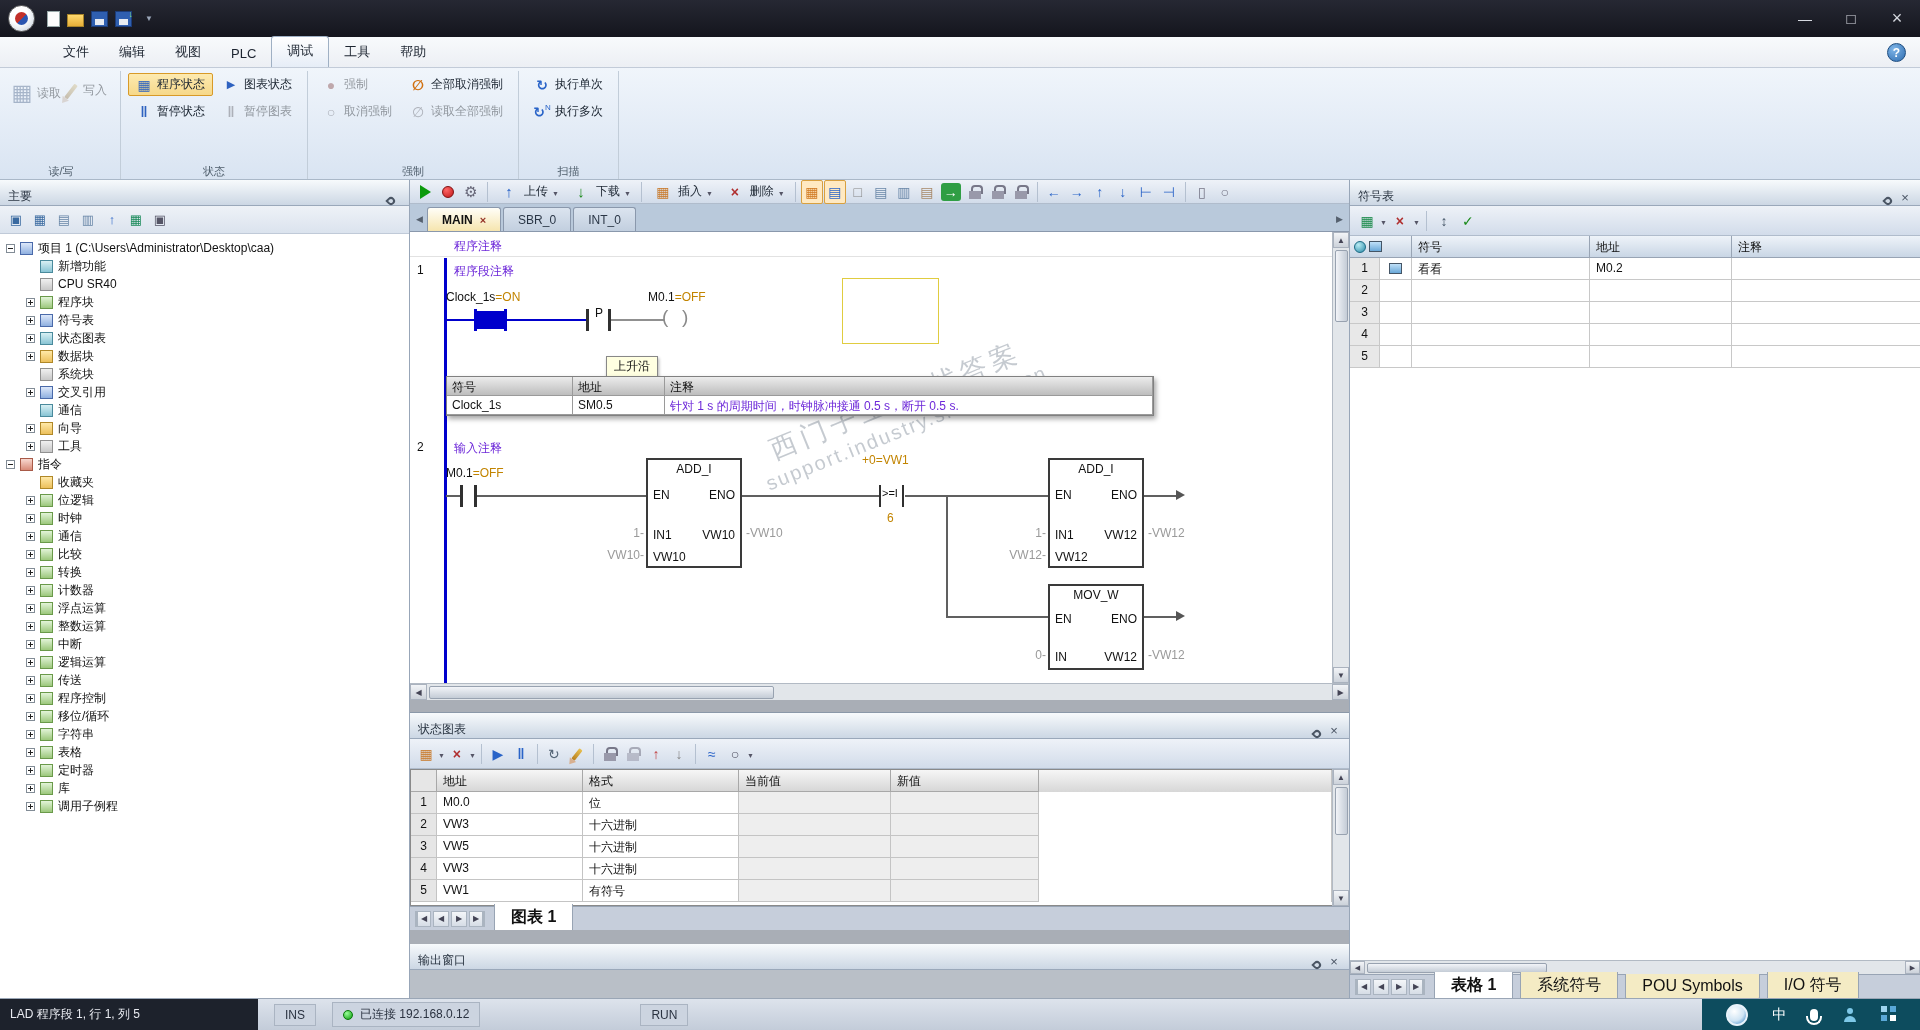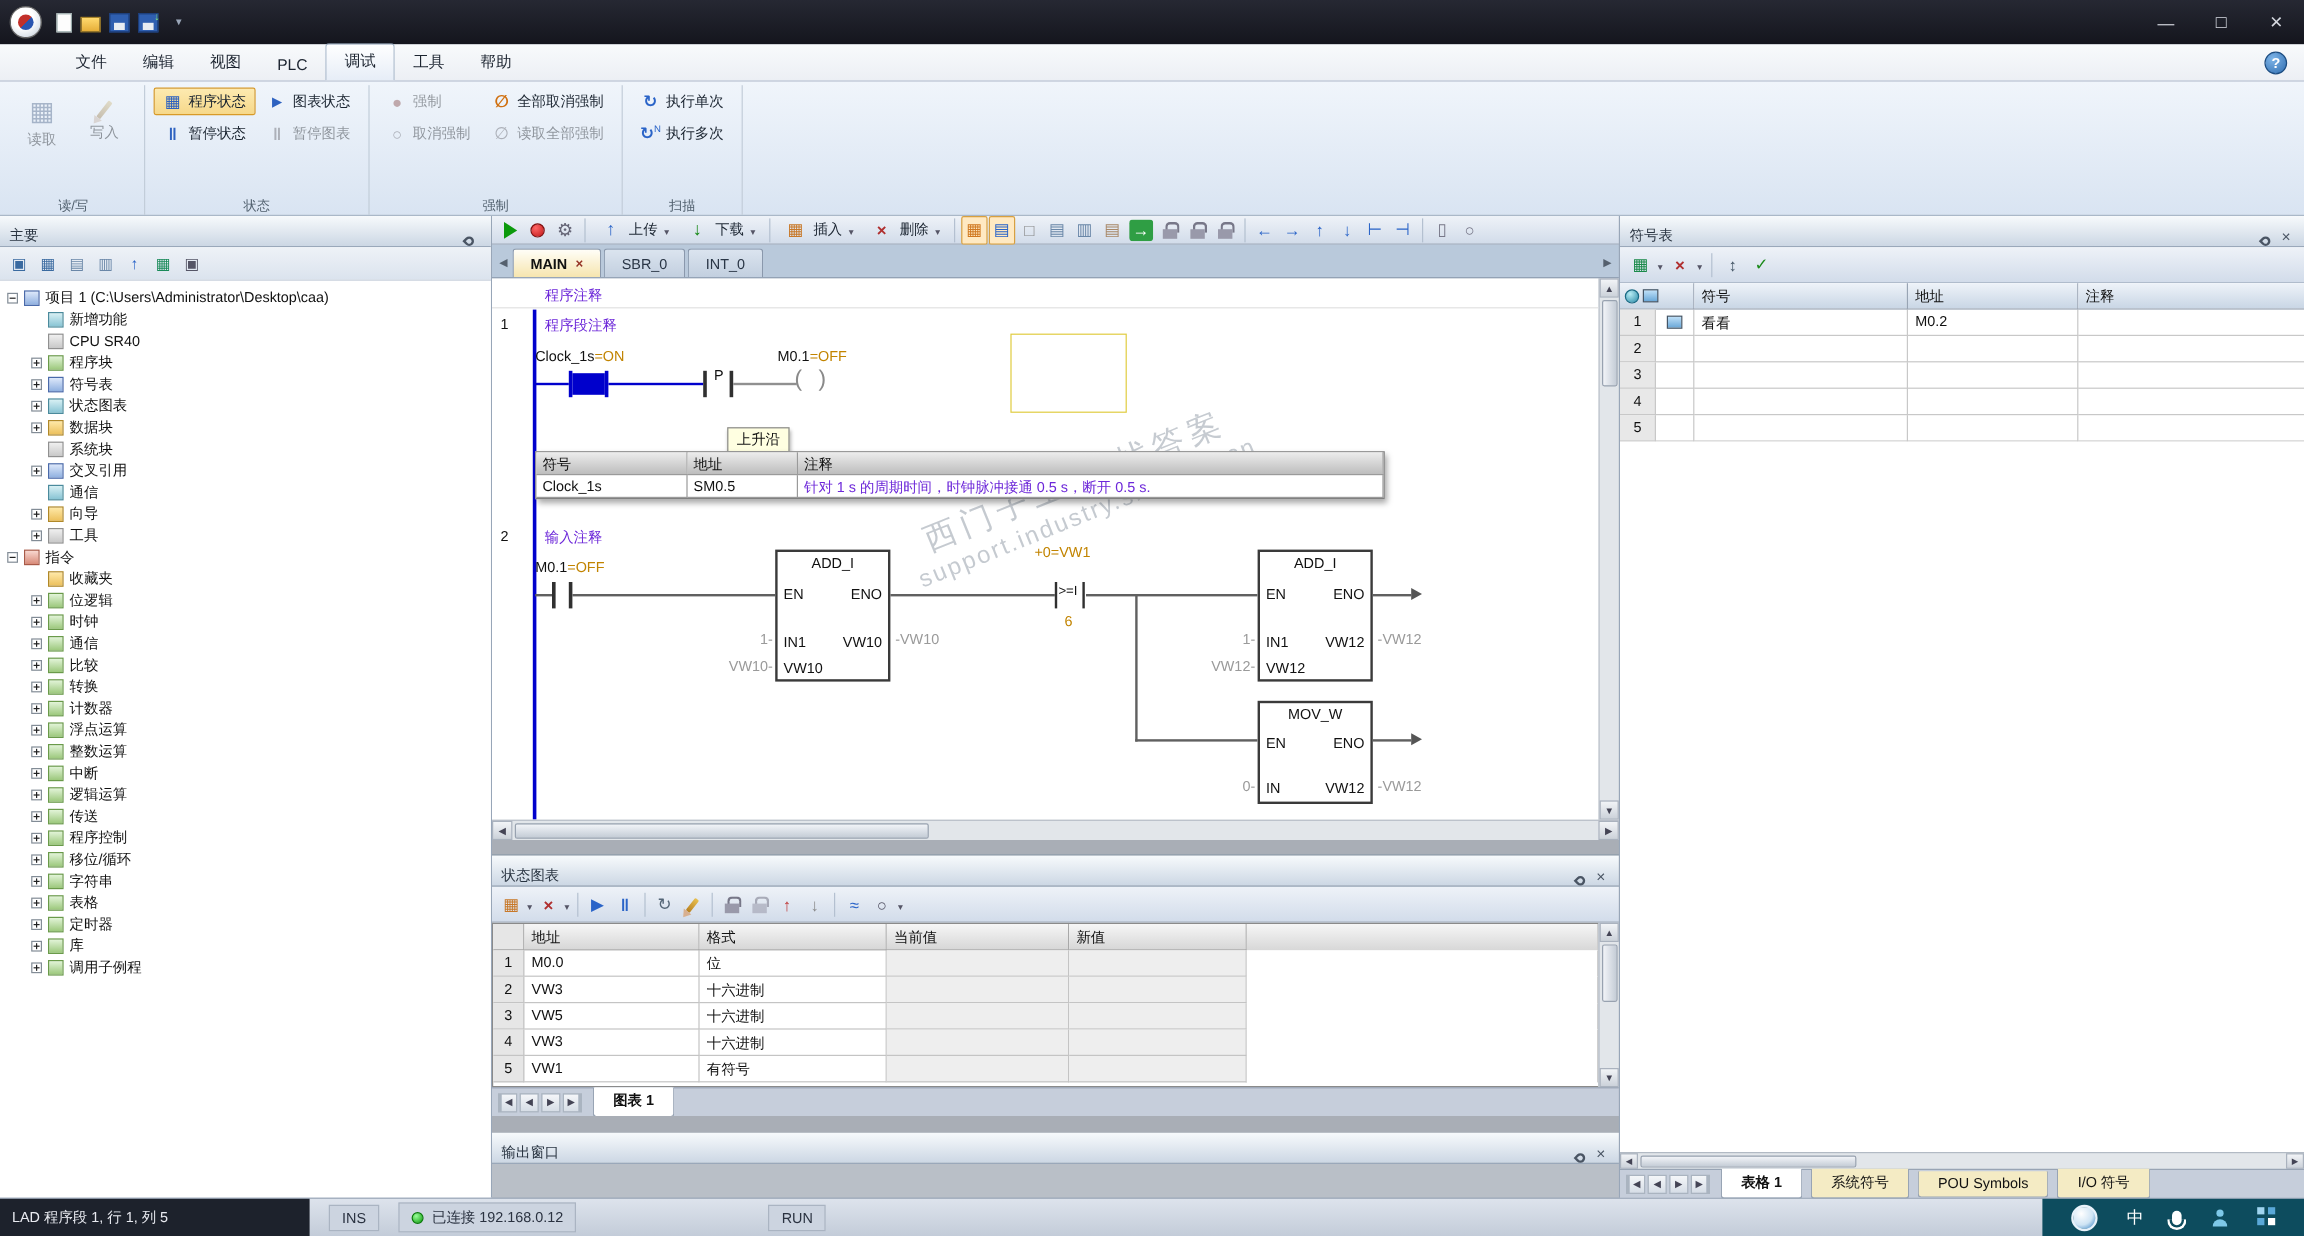--- a/index.html
+++ b/index.html
@@ -33,21 +33,21 @@
 .mtab{padding:6px 15px;font-size:13px;color:#1c2430}
 .mtab.active{background:linear-gradient(#ffffff,#e6edf7);border:1px solid #9fb0c4;border-bottom:none;border-radius:3px 3px 0 0;padding:5px 15px 7px}
 .helpbtn{position:absolute;right:14px;top:6px;width:19px;height:19px;border-radius:50%;background:radial-gradient(circle at 35% 30%,#7fb5e8,#2f6db0);color:#fff;display:flex;align-items:center;justify-content:center;font-weight:bold;font-size:12px;border:1px solid #1c4c80}
 .helpbtn::before{content:"?"}
 
 
 .ribbon{height:112px;background:linear-gradient(#f0f5fb,#d9e4f2);border-bottom:1px solid #aab8c8;display:flex;padding:3px 2px 0;flex:none}
 .rgroup{border-right:1px solid #c2cdd9;padding:2px 7px 0;display:flex;flex-direction:column}
 .rbody{flex:1;display:flex;align-items:flex-start}
 .rlabel{height:16px;font-size:11px;color:#51606e;text-align:center;padding-top:1px}
-.bigbtn{width:52px;display:flex;flex-direction:column;align-items:center;padding-top:7px;gap:2px}
+.bigbtn{width:52px;display:flex;flex-direction:row;align-items:center;padding-top:7px;gap:2px}
 .blabel{font-size:12px;color:#1a2430}
 .bigico{width:26px;height:26px;display:flex;align-items:center;justify-content:center;font-size:22px}
 .bi-read::before{content:"▦";color:#3a6fc0}
 .disabled{opacity:.45;filter:grayscale(55%)}
 .smallgrid{display:grid;grid-template-columns:auto auto;grid-auto-rows:27px;column-gap:2px;align-content:start}
 .onecol{grid-template-columns:auto}
 .sbtn{display:flex;align-items:center;gap:5px;padding:2px 7px;font-size:12px;border:1px solid transparent;border-radius:2px;white-space:nowrap;color:#1a2430}
 .sbtn.hl{background:linear-gradient(#fdeab0,#f6d88a);border-color:#d89a28}
 .ric{width:16px;height:16px;display:inline-flex;align-items:center;justify-content:center;font-size:14px;flex:none}
 .ri-prog::before{content:"▦";color:#2e62c0}
@@ -197,21 +197,21 @@
 .td{border-right:1px solid #c4c4c4;border-bottom:1px solid #c4c4c4;padding:3px 6px;overflow:hidden;white-space:nowrap}
 .th{background:linear-gradient(#f6f6f6,#d7d7d7);border-right:1px solid #a8a8a8;border-bottom:1px solid #a8a8a8}
 .cn{width:26px;background:#e6e6e6;text-align:center;padding:3px 2px}
 .ca{width:146px}.cf{width:156px}.cc{width:152px;background:#eeeeee}.cv{width:148px;background:#eeeeee}
 .cfil{flex:1;border-bottom:none;background:#fff}
 .thfil{background:linear-gradient(#f6f6f6,#d7d7d7)}
 .scfoot{height:24px;background:#c6cedb;border-top:1px solid #98a4b4;display:flex;align-items:center;padding-left:5px;flex:none}
 .nb{width:16px;height:16px;display:flex;align-items:center;justify-content:center;color:#445;font-size:8px;border:1px solid #aab4c0;background:linear-gradient(#f4f6f9,#d6dde6);margin-right:2px}
 .nb-first::before{content:"◀"}.nb-prev::before{content:"◀"}.nb-next::before{content:"▶"}.nb-last::before{content:"▶"}
 .nb-first{border-left-width:3px}.nb-last{border-right-width:3px}
-.btab{margin-left:7px;padding:3px 16px 4px;background:#fff;border:1px solid #98a4b4;border-top:none;border-radius:0 0 3px 3px;font-weight:bold;font-size:12px}
+.btab{margin-left:7px;padding:3px 16px 4px;background:#fff;border:1px solid #98a4b4;border-top:none;border-radius:0 0 3px 3px;font-weight:bold;font-size:16px}
 .btab.cream{background:#f4ebc4;font-weight:normal}
 
 
 .owin{flex:1;display:flex;flex-direction:column;background:#b4bac2;min-height:0}
 .ocontent{flex:1;background:#b9bfc7}
 
 
 .rpanel{width:570px;flex:none;display:flex;flex-direction:column;background:#eef1f5}
 .rtb{height:30px;background:linear-gradient(#eef2f8,#d2dcea);border-bottom:1px solid #b0bccc;display:flex;align-items:center;gap:2px;padding:0 6px;flex:none}
 .g-snew::before{content:"▦";color:#1a8a4a}

